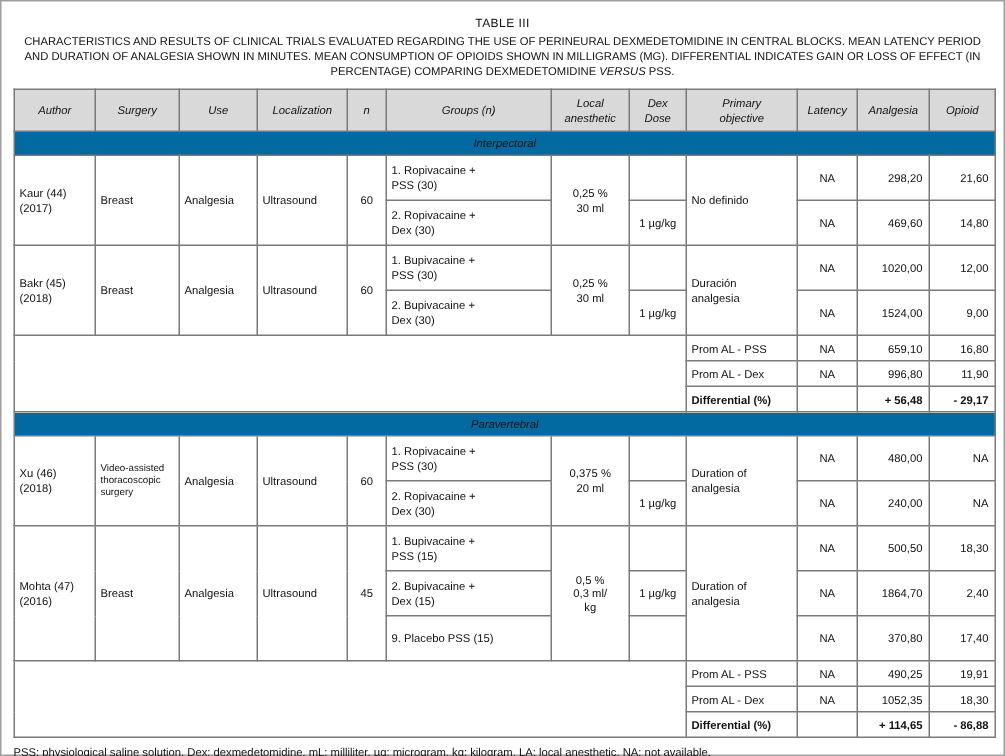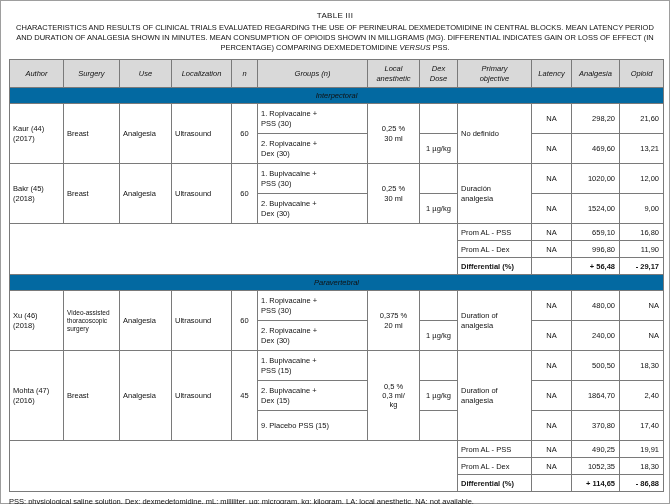--- a/index.html
+++ b/index.html
@@ -100,21 +100,21 @@
         <td>NA</td>
         <td class="r">298,20</td>
         <td class="r">21,60</td>
       </tr>
       <tr class="g">
         <td class="l">2. Ropivacaine +
 Dex (30)</td>
         <td>1 µg/kg</td>
         <td>NA</td>
         <td class="r">469,60</td>
-        <td class="r">13,21</td>
+        <td class="r">14,80</td>
       </tr>
 
       <tr class="g">
         <td rowspan="2" class="l">Bakr (45)
 (2018)</td>
         <td rowspan="2" class="l">Breast</td>
         <td rowspan="2" class="l">Analgesia</td>
         <td rowspan="2" class="l">Ultrasound</td>
         <td rowspan="2">60</td>
         <td class="l">1. Bupivacaine +

